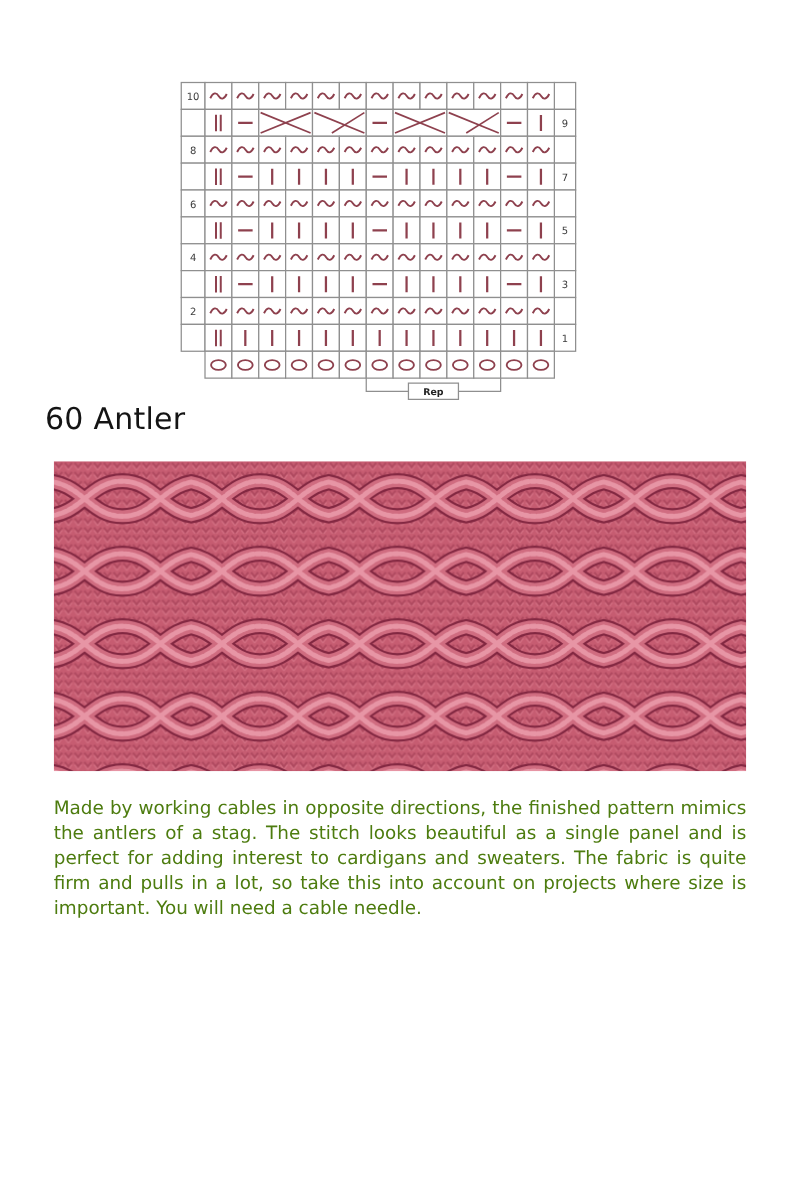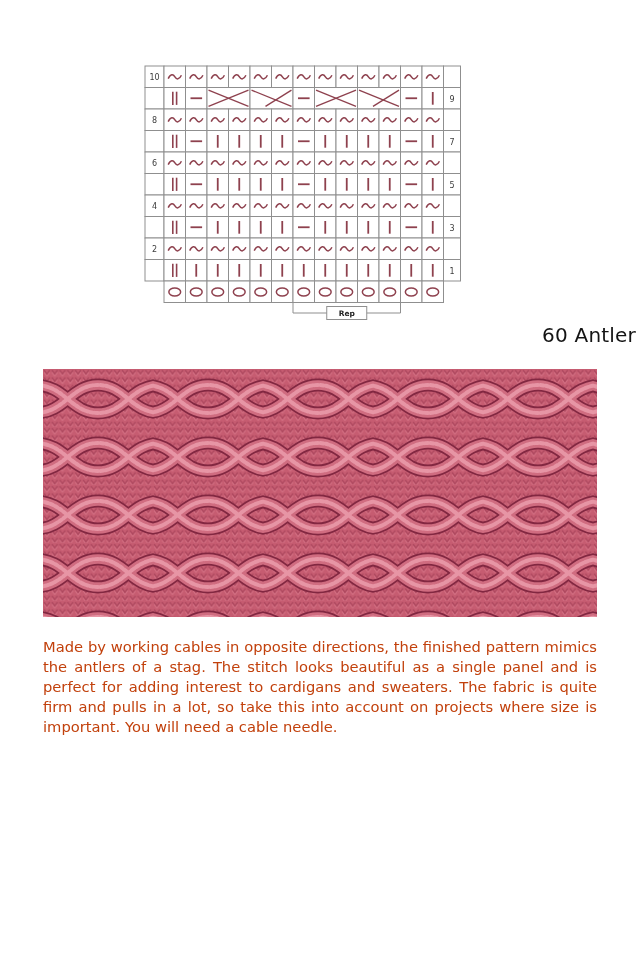--- a/index.html
+++ b/index.html
@@ -3,27 +3,27 @@
 <meta charset="utf-8">
 <style>
   html,body{margin:0;padding:0;}
   body{
     width:640px;height:960px;position:relative;background:#ffffff;
     font-family:"DejaVu Sans","Liberation Sans",sans-serif;overflow:hidden;
   }
   .chart-wrap{position:absolute;left:144px;top:64px;width:320px;height:262px;}
   svg text{font-family:"DejaVu Sans","Liberation Sans",sans-serif;}
   .pattern-title{
-    position:absolute;left:36px;top:323px;width:600px;text-align:right;
-    font-size:20px;line-height:24px;color:#141414;letter-spacing:0.2px;
+    position:absolute;left:36px;top:323px;width:600px;text-align:left;
+    font-size:24px;line-height:24px;color:#141414;letter-spacing:0.2px;
   }
   .photo-wrap{position:absolute;left:43px;top:369px;width:554px;height:248px;}
   .pattern-description{
     position:absolute;left:43px;top:622px;width:554px;
-    font-size:14.7px;line-height:20px;color:#c2410c;
+    font-size:14.7px;line-height:20px;color:#4d7c0f;
     text-align:justify;text-align-last:left;
   }
 </style>
 </head>
 <body>
 
 <div class="chart-wrap">
   <svg id="chart-svg" width="320" height="262" viewBox="0 0 320 262">
       <rect x="1" y="2" width="19" height="21.5" fill="#fff" stroke="#8f8f8f" stroke-width="1"></rect>
       <rect x="299.5" y="2" width="17" height="21.5" fill="#fff" stroke="#8f8f8f" stroke-width="1"></rect>

